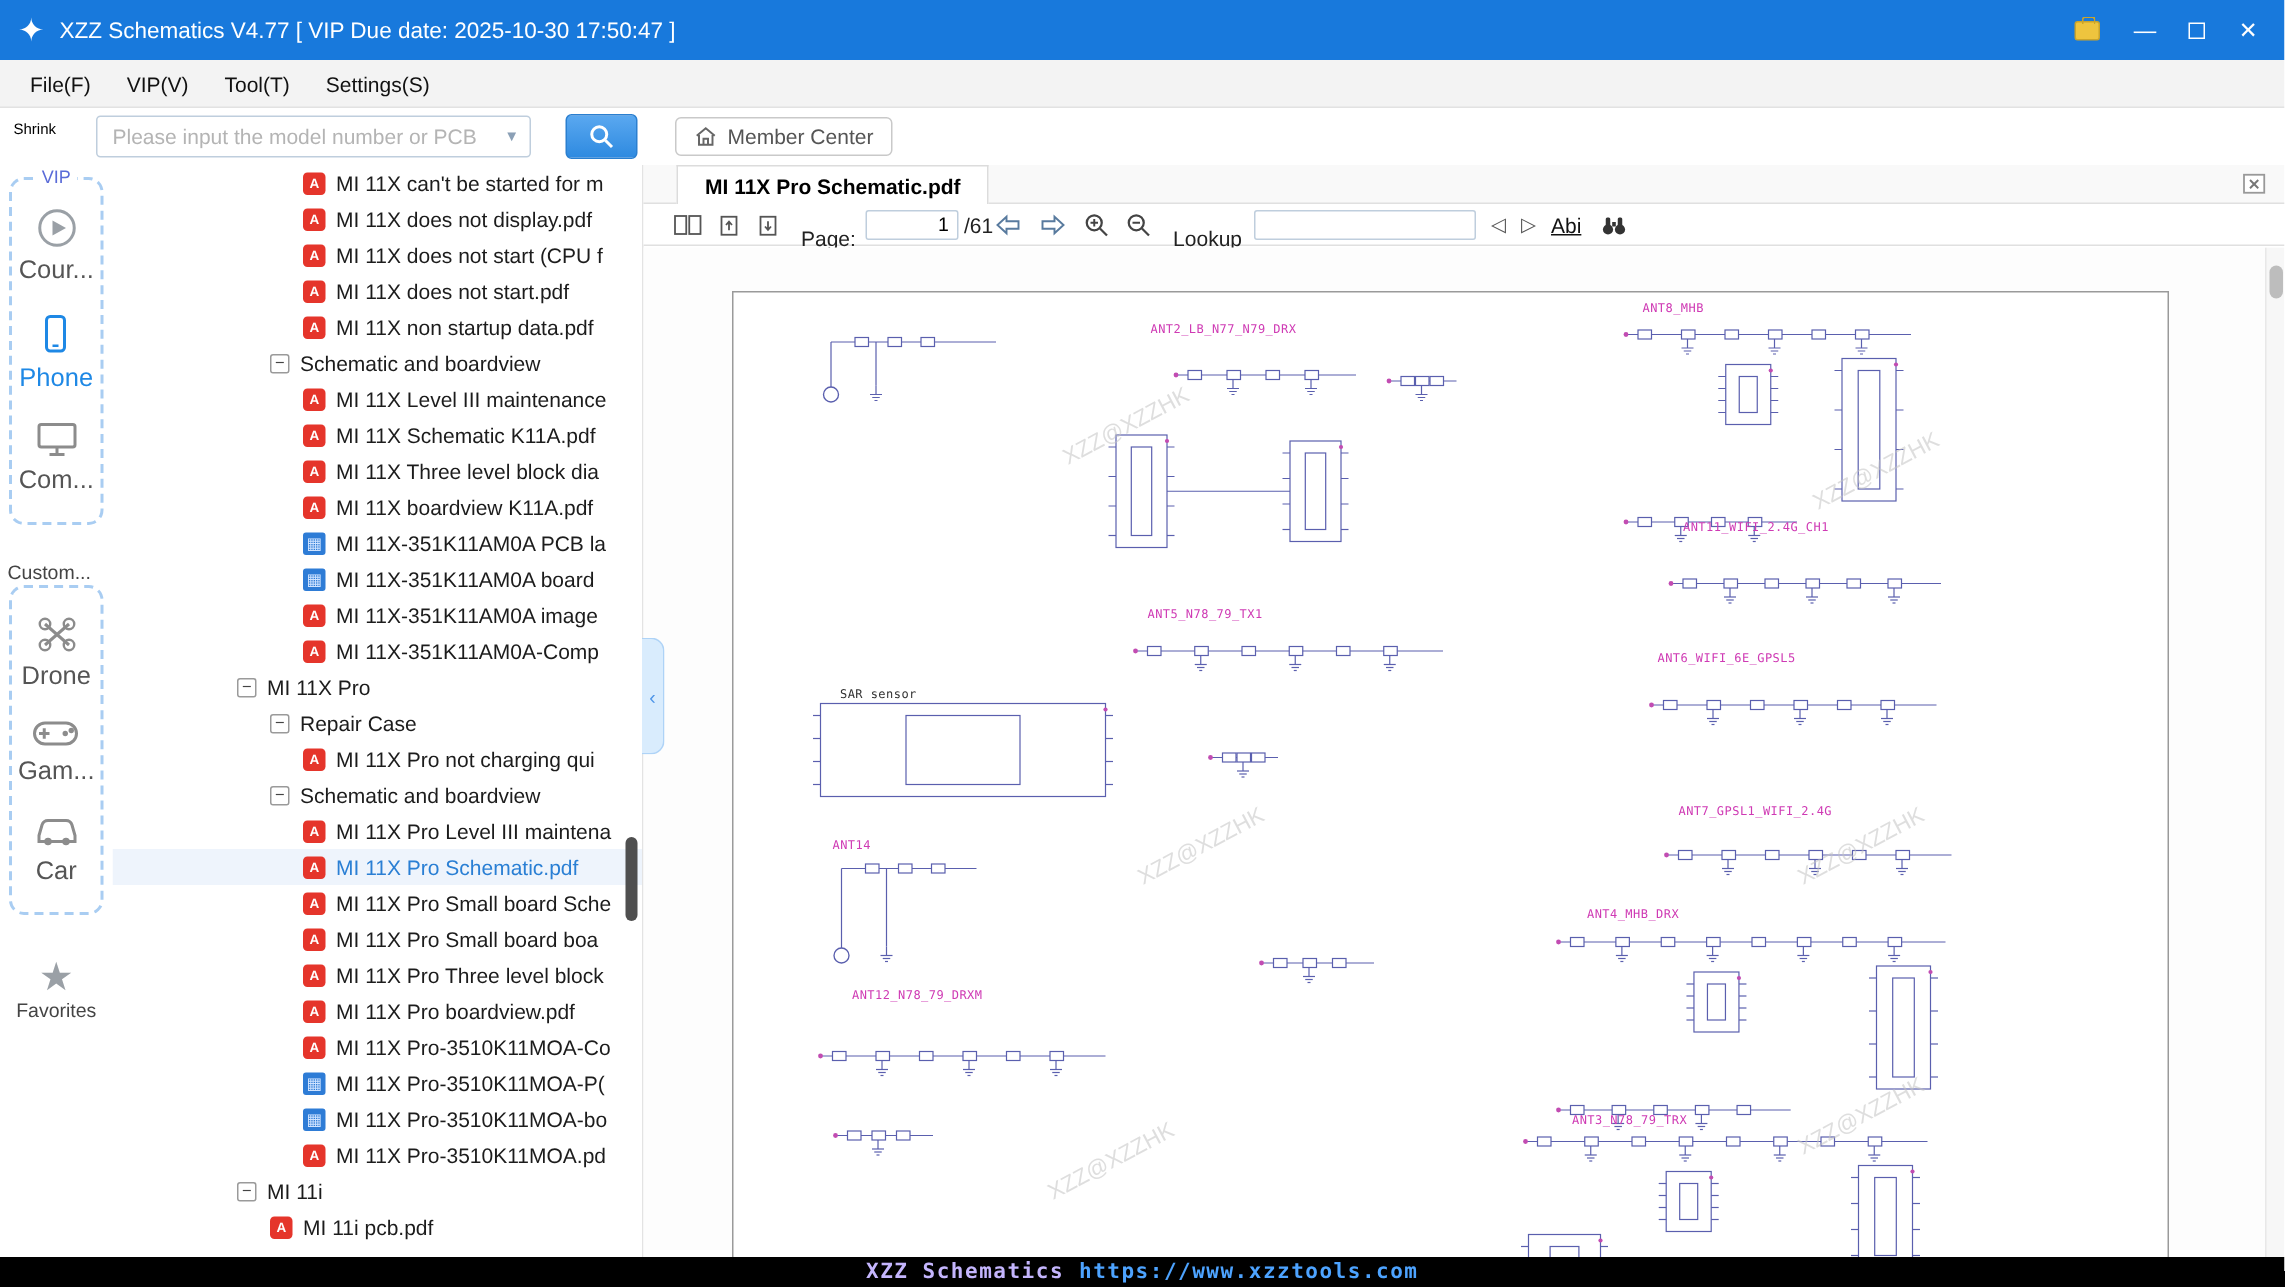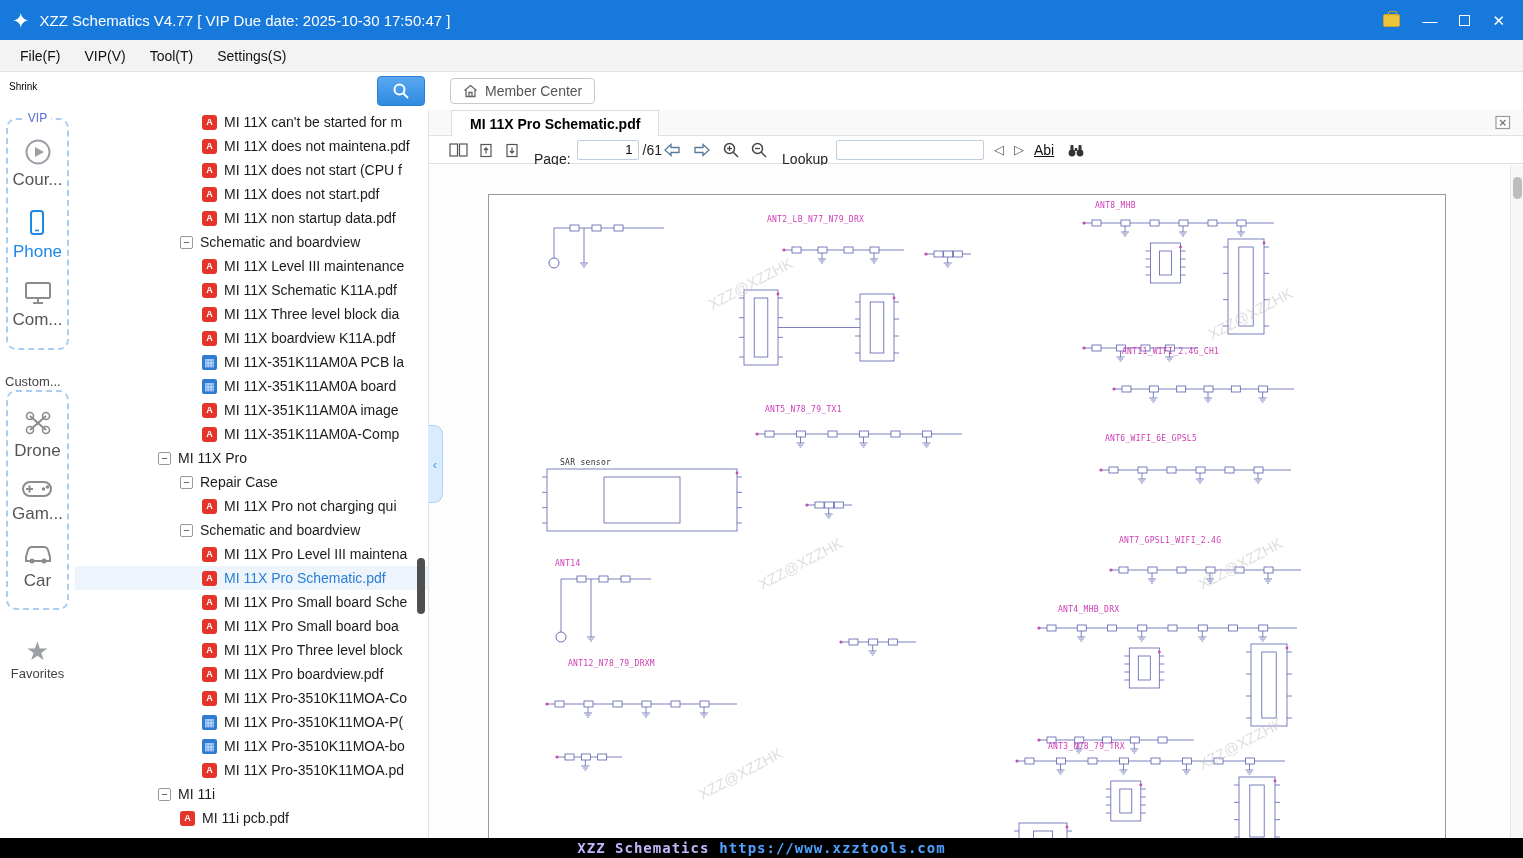--- a/index.html
+++ b/index.html
@@ -97,20 +97,24 @@
 
 <div class="menubar">
   <span class="menuitem">File(F)</span>
   <span class="menuitem">VIP(V)</span>
   <span class="menuitem">Tool(T)</span>
   <span class="menuitem">Settings(S)</span>
 </div>
 
 <div class="topbar">
   <span class="shrink">Shrink</span>
+  <div class="searchwrap">
+    <input placeholder="Please input the model number or PCB" style="">
+    <span class="dd">▼</span>
+  </div>
   <div class="searchbtn">
     <svg width="20" height="20" viewBox="0 0 20 20">
       <circle cx="8.5" cy="8.5" r="5" fill="none" stroke="#fff" stroke-width="2"></circle>
       <line x1="12.5" y1="12.5" x2="17" y2="17" stroke="#fff" stroke-width="2"></line>
     </svg>
   </div>
   <div class="memberbtn">
     <svg width="15" height="14" viewBox="0 0 15 14">
       <path d="M1.5 6.5 L7.5 1.5 L13.5 6.5 M3 6 V12.5 H12 V6 M6 12.5 V8.5 H9 V12.5" fill="none" stroke="#666" stroke-width="1.3"></path>
     </svg>
@@ -185,21 +189,21 @@
 </div>
 
 <div class="treepanel">
   <div>
       <div class="trow" style="padding-left: 127px;">
         <span class="ticon pdf">A</span>
         <span>MI 11X can't be started for m</span>
       </div>
       <div class="trow" style="padding-left: 127px;">
         <span class="ticon pdf">A</span>
-        <span>MI 11X does not maintena.pdf</span>
+        <span>MI 11X does not display.pdf</span>
       </div>
       <div class="trow" style="padding-left: 127px;">
         <span class="ticon pdf">A</span>
         <span>MI 11X does not start (CPU f</span>
       </div>
       <div class="trow" style="padding-left: 127px;">
         <span class="ticon pdf">A</span>
         <span>MI 11X does not start.pdf</span>
       </div>
       <div class="trow" style="padding-left: 127px;">

